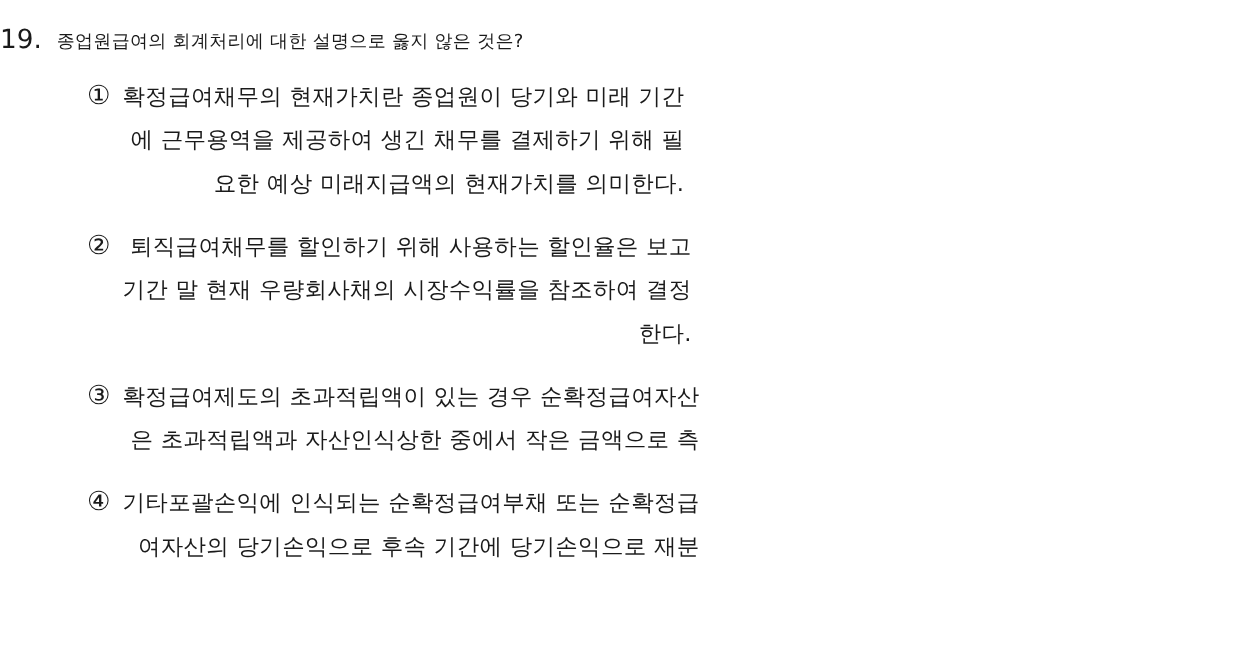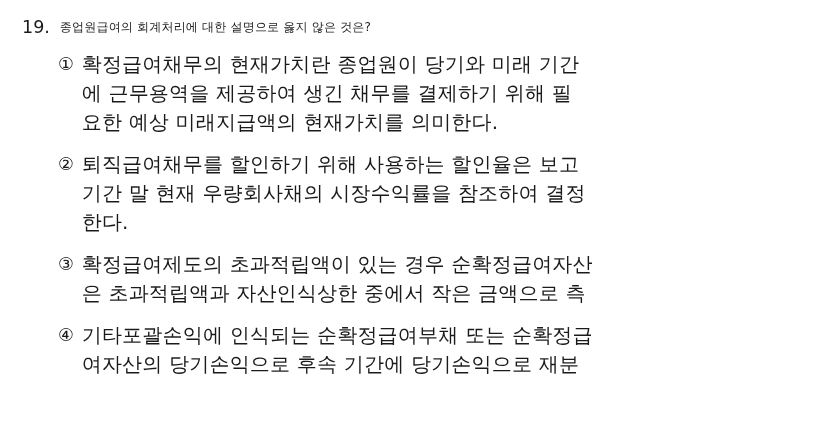--- a/index.html
+++ b/index.html
@@ -18,21 +18,20 @@
     position: relative;
     width: 826px;
     height: 442px;
     padding: 0;
     box-sizing: border-box;
   }
   .question {
     display: flex;
     align-items: flex-start;
     margin: 12px 0 0 0;
-    padding-left: 22px;
   }
   .q-number {
     font-size: 17.5px;
     line-height: 30px;
     white-space: nowrap;
     margin-right: 10px;
   }
   .q-text {
     font-size: 12px;
     line-height: 30px;
@@ -47,24 +46,25 @@
     align-items: flex-start;
     margin-bottom: 13px;
   }
   .choice-marker {
     font-size: 17.5px;
     line-height: 29px;
     margin-right: 8px;
     flex: 0 0 auto;
   }
   .choice-body {
-    font-size: 20px;
+    font-size: 15px;
     line-height: 29px;
     letter-spacing: 0.2px;
     max-width: 660px;
+    text-align: right;
   }
   .choice-line {
     display: block;
     white-space: nowrap;
   }
 </style>
 </head>
 <body>
 
 <div class="page">

